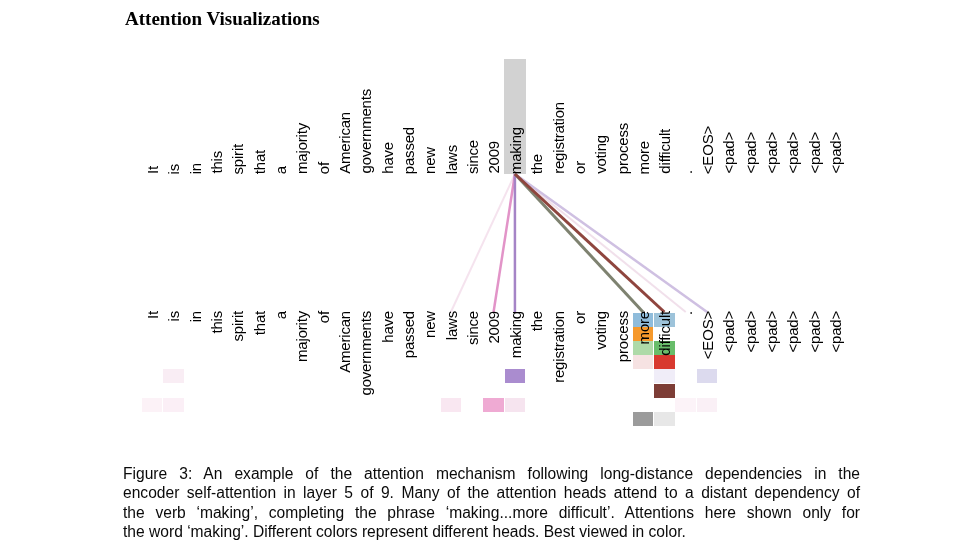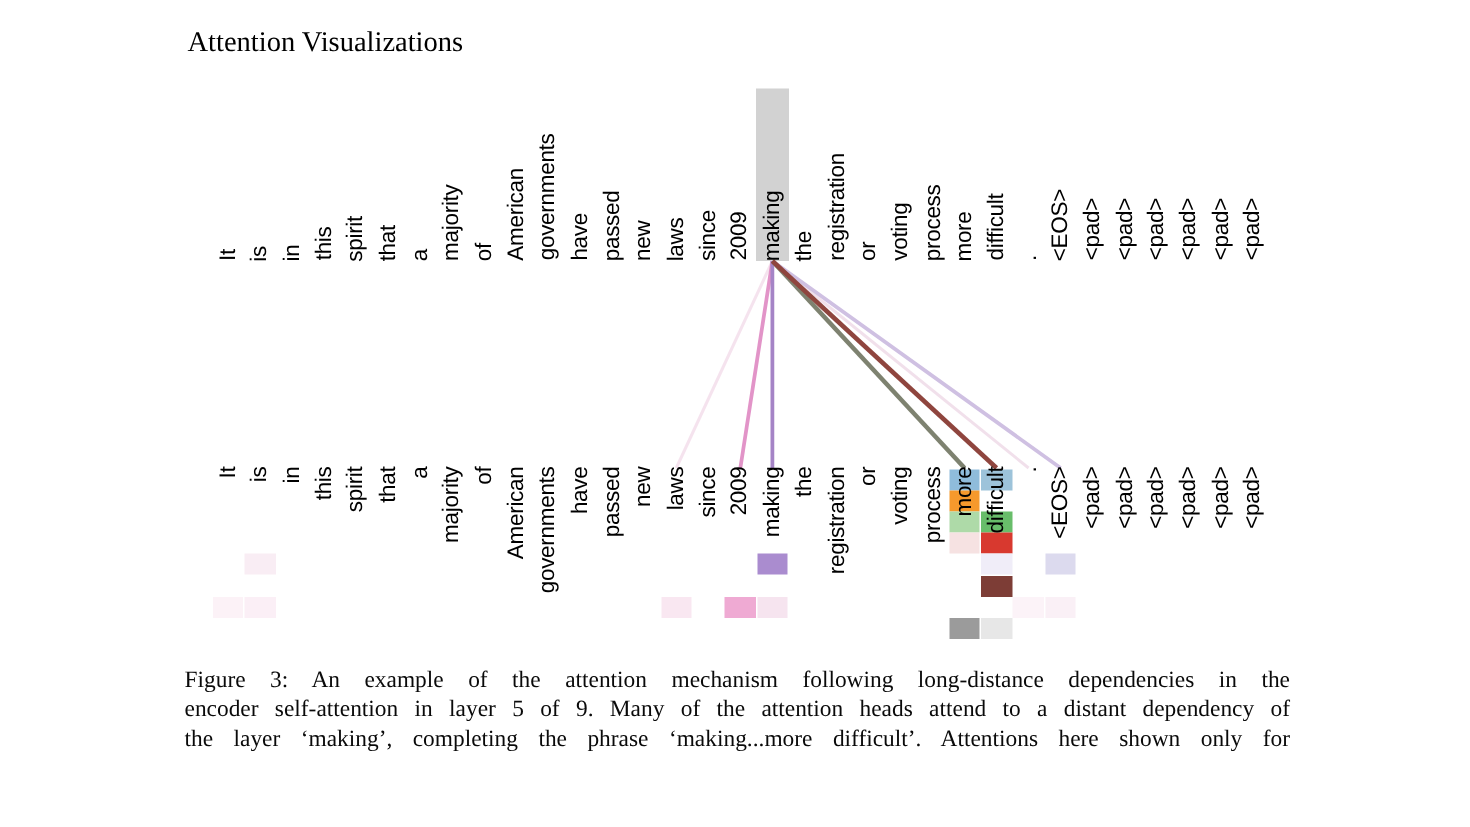--- a/index.html
+++ b/index.html
@@ -2,38 +2,38 @@
 <html><head>
 <meta charset="utf-8">
 <style>
   html,body{margin:0;padding:0;background:#fff;}
   #stage{
     position:relative;width:980px;height:551px;background:#ffffff;overflow:hidden;
     font-family:"Liberation Sans",sans-serif;
   }
   #title{
     position:absolute;left:125px;top:8px;
-    font-family:"Liberation Serif",serif;font-weight:normal;font-size:19px;color:#000;margin-top:10px;
+    font-family:"Liberation Serif",serif;font-weight:bold;font-size:19px;color:#000;
   }
   .token-row{position:absolute;display:flex;z-index:3;}
   .token-col{position:relative;flex:0 0 auto;}
   .token{
     position:absolute;left:50%;
     writing-mode:vertical-rl;
     font-size:15px;letter-spacing:-0.2px;color:#000;white-space:nowrap;line-height:1;
   }
   .token-top{bottom:0;transform:translateX(-50%) rotate(180deg);}
   .token-bot{top:0;transform:translateX(-50%) rotate(180deg);}
   #src-box{position:absolute;z-index:1;}
   #cells{position:absolute;left:0;top:0;width:980px;height:551px;z-index:1;}
   .att-cell{position:absolute;}
   #lines-svg{position:absolute;left:0;top:0;z-index:2;}
   #caption{
-    position:absolute;left:123px;top:444px;width:737px;
-    font-family:Liberation Serif, serif;font-size:15.6px;line-height:19.4px;color:#0a0a0a;
+    position:absolute;left:123px;top:464px;width:737px;
+    font-family:Liberation Sans, sans-serif;font-size:15.6px;line-height:19.4px;color:#0a0a0a;
   }
   .cap-line{text-align:justify;text-align-last:justify;}
   .cap-line.last{text-align-last:left;}
 </style>
 </head>
 <body>
 
 <div id="stage">
   <div id="title">Attention Visualizations</div>
 
@@ -271,15 +271,16 @@
         <span class="token token-bot">&lt;pad&gt;</span>
       </div>
       <div class="token-col" style="width: 21.35px; height: 112px;">
         <span class="token token-bot">&lt;pad&gt;</span>
       </div>
     </div>
 
   <div id="caption">
     <div class="cap-line">Figure 3:  An example of the attention mechanism following long-distance dependencies in the</div>
     <div class="cap-line">encoder self-attention in layer 5 of 9. Many of the attention heads attend to a distant dependency of</div>
-    <div class="cap-line">the layer ‘making’, completing the phrase ‘making...more difficult’. Attentions here shown only for</div>
+    <div class="cap-line">the verb ‘making’, completing the phrase ‘making...more difficult’. Attentions here shown only for</div>
+    <div class="cap-line last">the word ‘making’. Different colors represent different heads. Best viewed in color.</div>
   </div>
 </div>
 
 </body></html>

